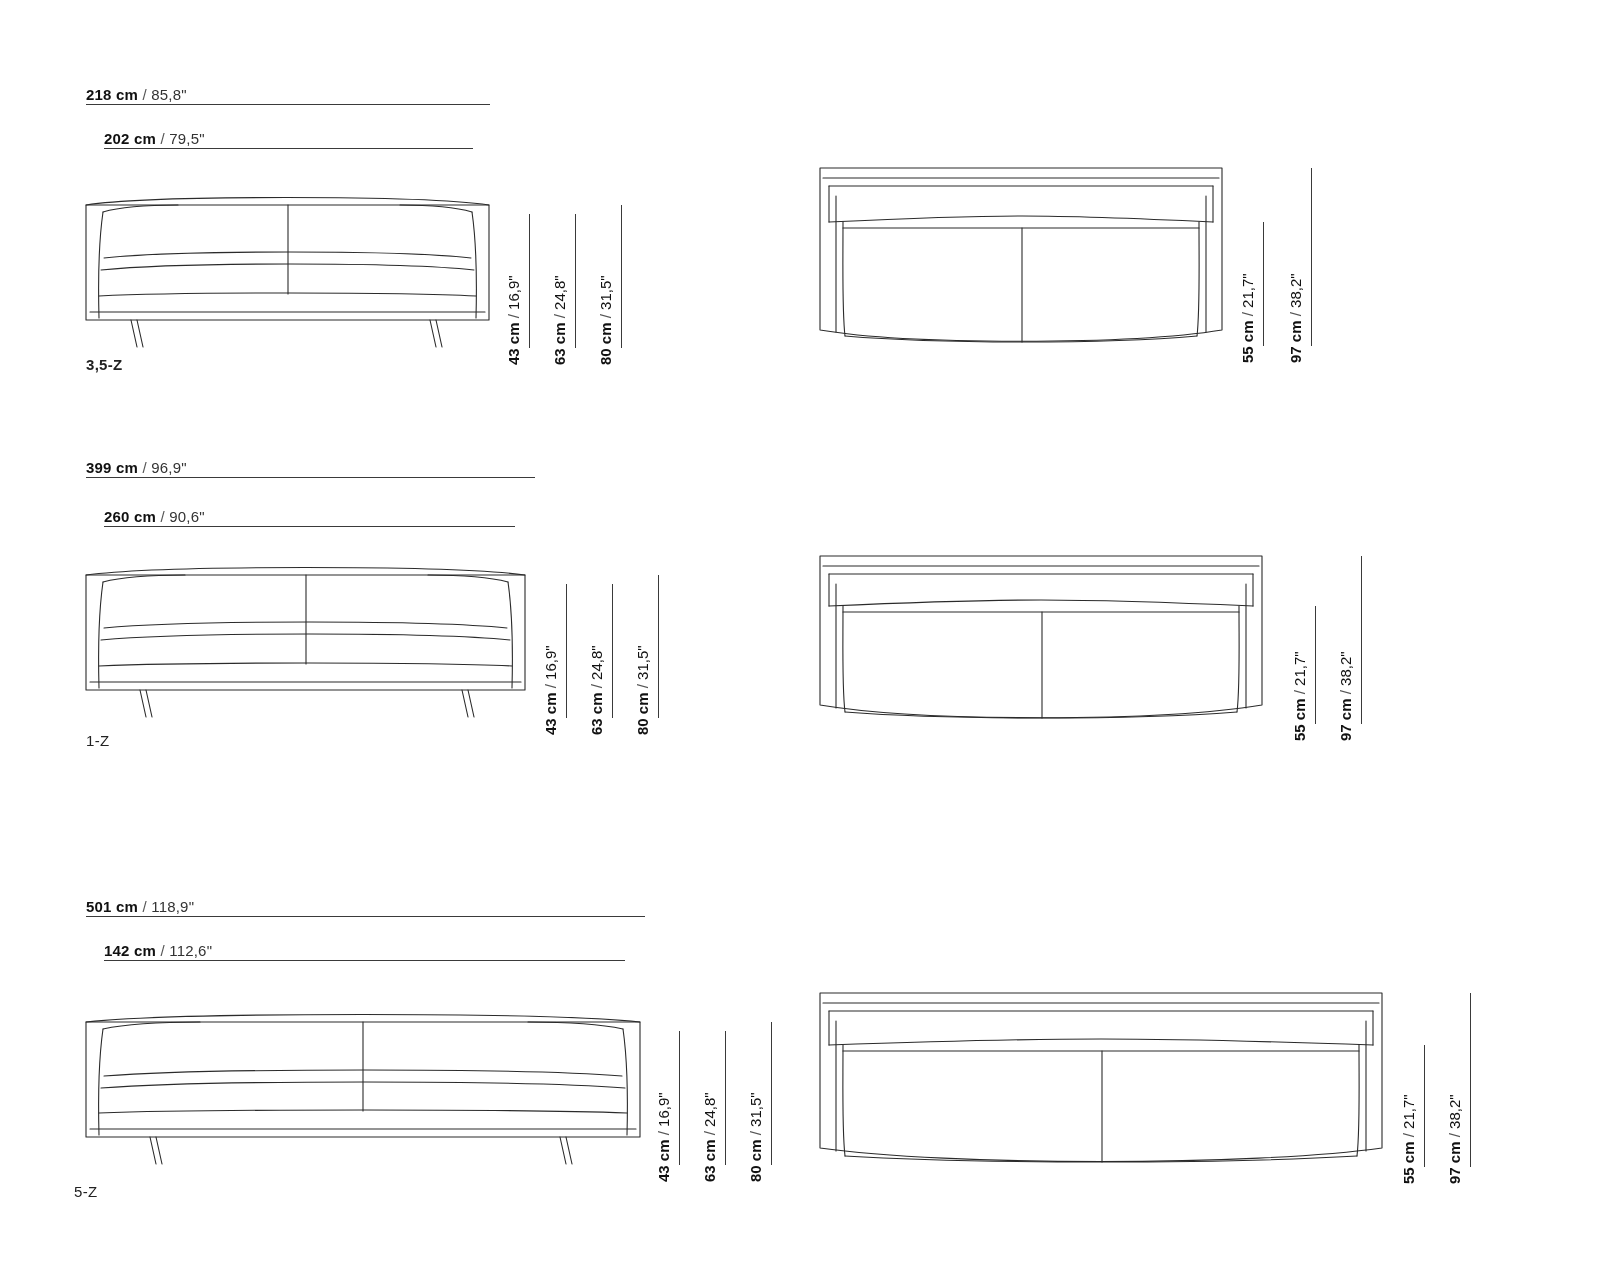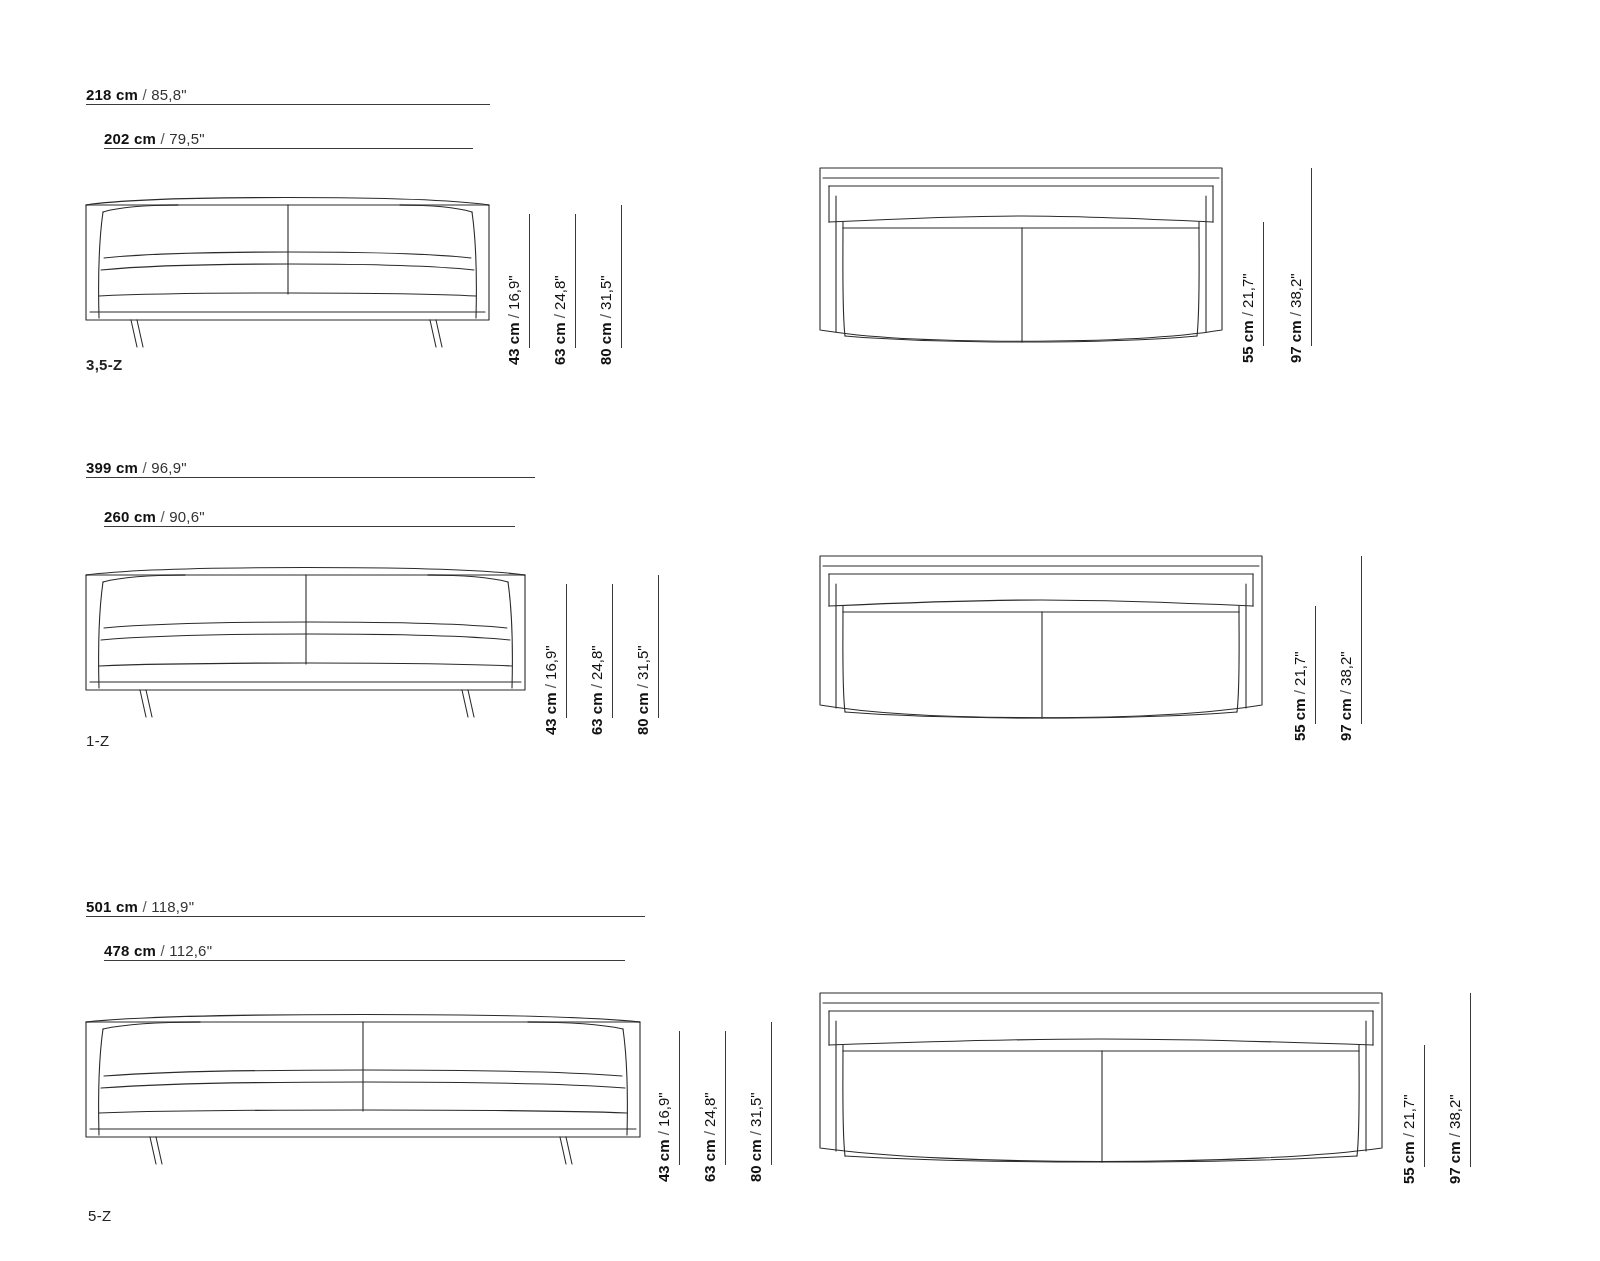--- a/index.html
+++ b/index.html
@@ -310,21 +310,21 @@
   <div>
 
     <div class="dim-label" style="left:86px; top:898px;">
       <span class="cm">501 cm</span>
       <span class="sep">/</span>
       <span class="inch">118,9"</span>
     </div>
     <div class="hline" style="left:86px; top:916px; width:559px;"></div>
 
     <div class="dim-label" style="left:104px; top:942px;">
-      <span class="cm">478 cm</span>
+      <span class="cm">142 cm</span>
       <span class="sep">/</span>
       <span class="inch">112,6"</span>
     </div>
     <div class="hline" style="left:104px; top:960px; width:521px;"></div>
 
     <div class="vline" style="left:679px; top:1031px; height:134px;"></div>
     <div class="vlabel" style="left:672px; top:1165px;">
       <span class="cm">43 cm</span>
       <span class="sep">/</span>
       <span class="inch">16,9"</span>
@@ -351,16 +351,16 @@
       <span class="inch">21,7"</span>
     </div>
 
     <div class="vline" style="left:1470px; top:993px; height:174px;"></div>
     <div class="vlabel" style="left:1463px; top:1167px;">
       <span class="cm">97 cm</span>
       <span class="sep">/</span>
       <span class="inch">38,2"</span>
     </div>
 
-    <div class="model-code" style="left:88px; top:1183px;margin-top:24px;">5-Z</div>
+    <div class="model-code" style="left:74px; top:1183px;">5-Z</div>
   </div>
 
 </div>
 
 </body></html>

